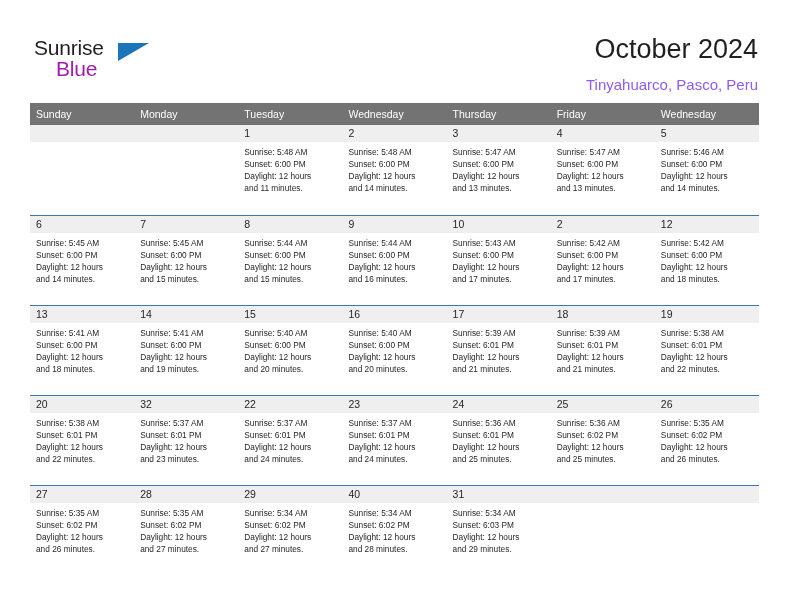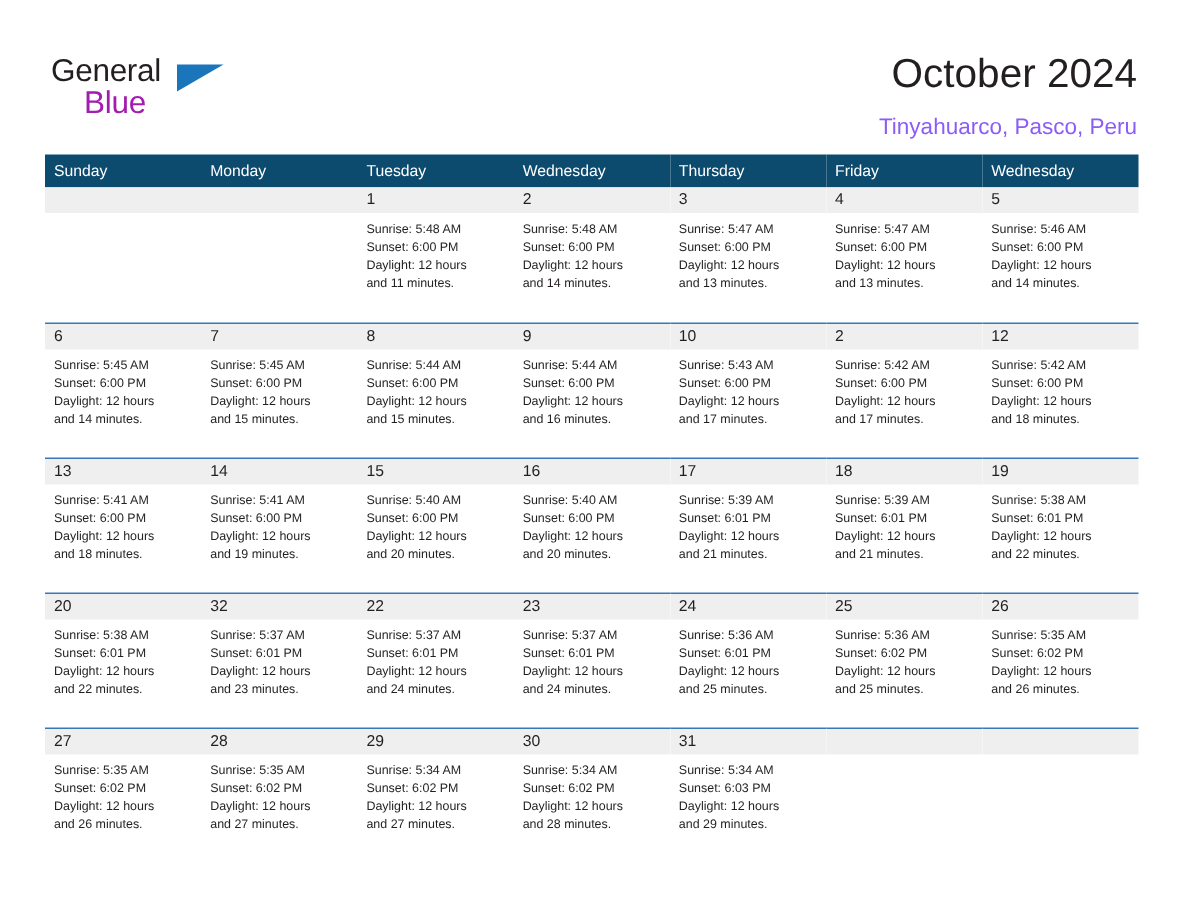--- a/index.html
+++ b/index.html
@@ -85,21 +85,21 @@
     left: 30px;
     top: 103px;
     width: 729px;
   }
   table.cal {
     border-collapse: collapse;
     table-layout: fixed;
     width: 729px;
   }
   table.cal th {
-    background: #0c4a6e;
+    background: #737373;
     color: #ffffff;
     font-size: 10.5px;
     font-weight: normal;
     text-align: left;
     padding: 5px 0 5px 6px;
     height: 20px;
     border: none;
   }
   table.cal td {
     vertical-align: top;
@@ -129,21 +129,21 @@
   .cellbody div { white-space: nowrap; }
 </style>
 </head>
 <body>
 
 <div class="page">
 
   <div class="header">
 
     <div class="logo">
-      <span class="logo-general">General</span>
+      <span class="logo-general">Sunrise</span>
       <span class="logo-triangle"></span>
       <span class="logo-blue">Blue</span>
     </div>
 
     <div class="title">October 2024</div>
     <div class="subtitle">Tinyahuarco, Pasco, Peru</div>
   </div>
 
   <div class="calendar">
     <table class="cal">
@@ -431,21 +431,21 @@
             <td>
               <div class="daynum">29</div>
               <div class="cellbody">
                 <div>Sunrise: 5:34 AM</div>
                 <div>Sunset: 6:02 PM</div>
                 <div>Daylight: 12 hours</div>
                 <div>and 27 minutes.</div>
               </div>
             </td>
             <td>
-              <div class="daynum">30</div>
+              <div class="daynum">40</div>
               <div class="cellbody">
                 <div>Sunrise: 5:34 AM</div>
                 <div>Sunset: 6:02 PM</div>
                 <div>Daylight: 12 hours</div>
                 <div>and 28 minutes.</div>
               </div>
             </td>
             <td>
               <div class="daynum">31</div>
               <div class="cellbody">

